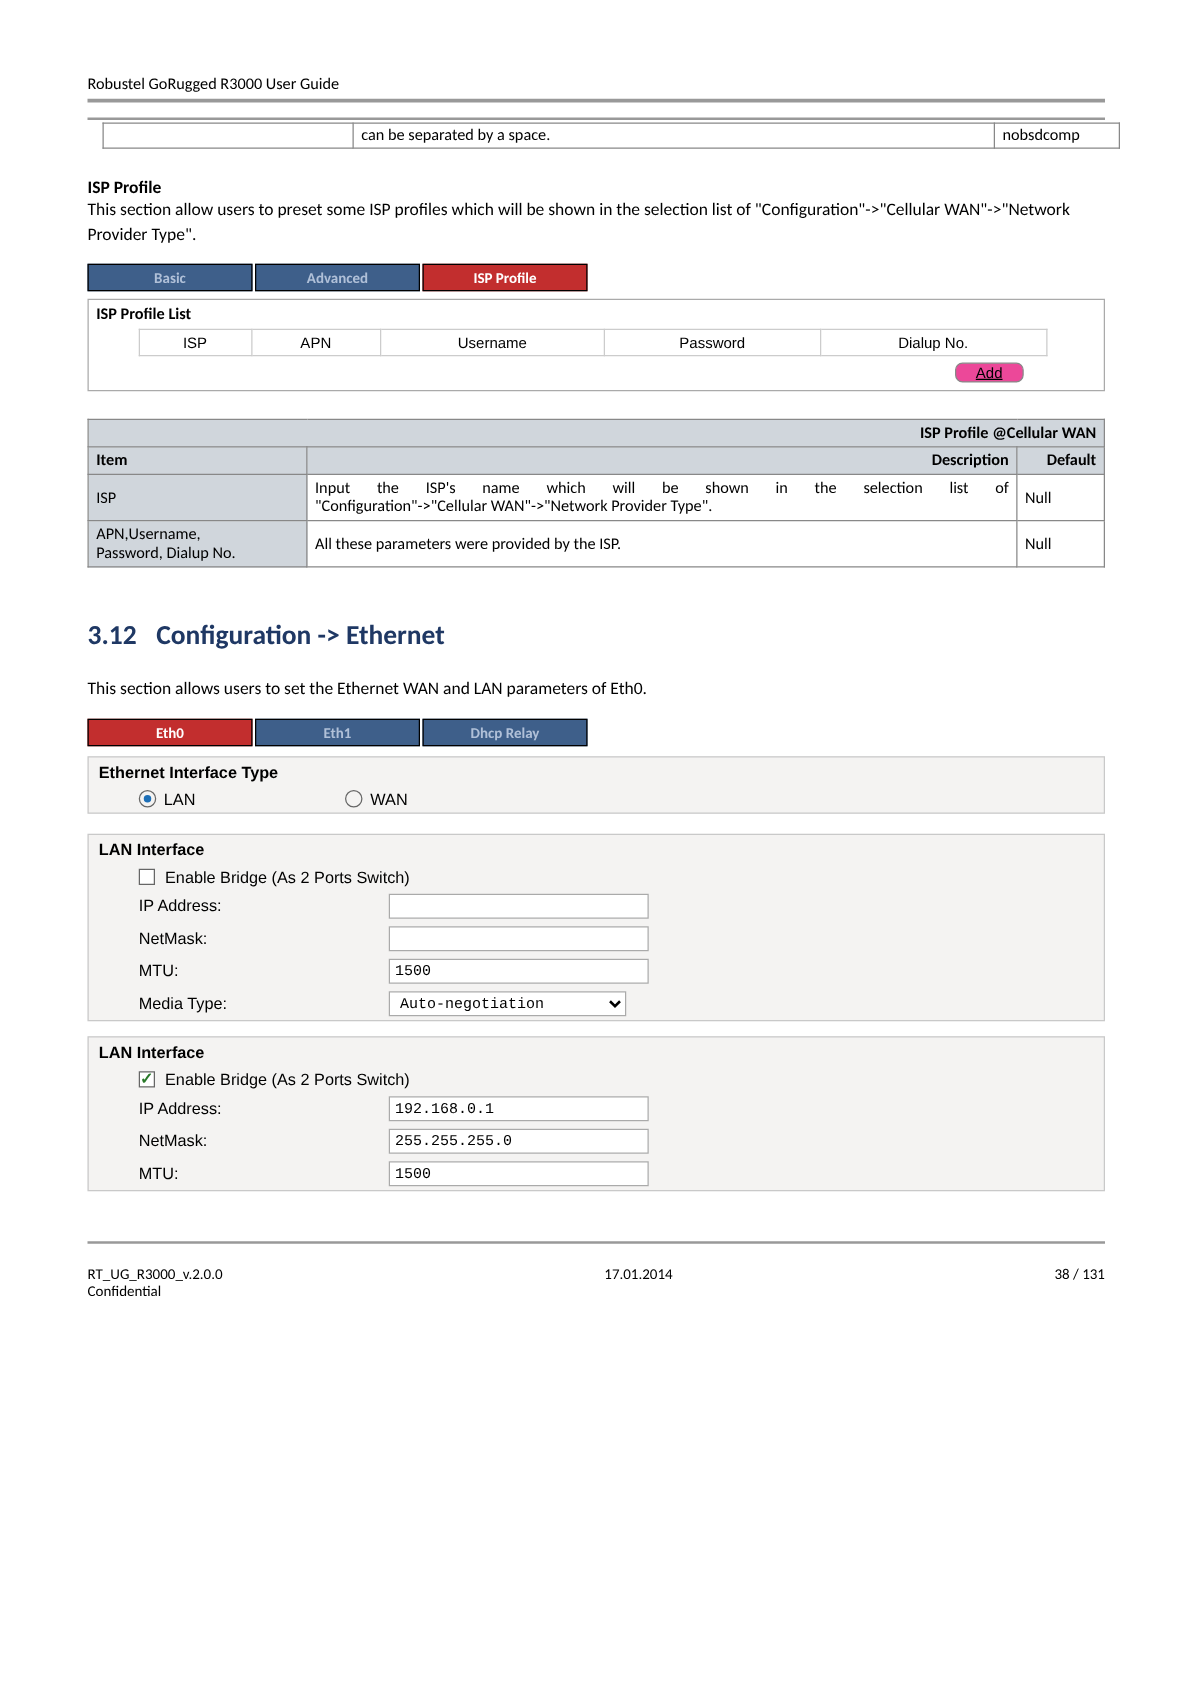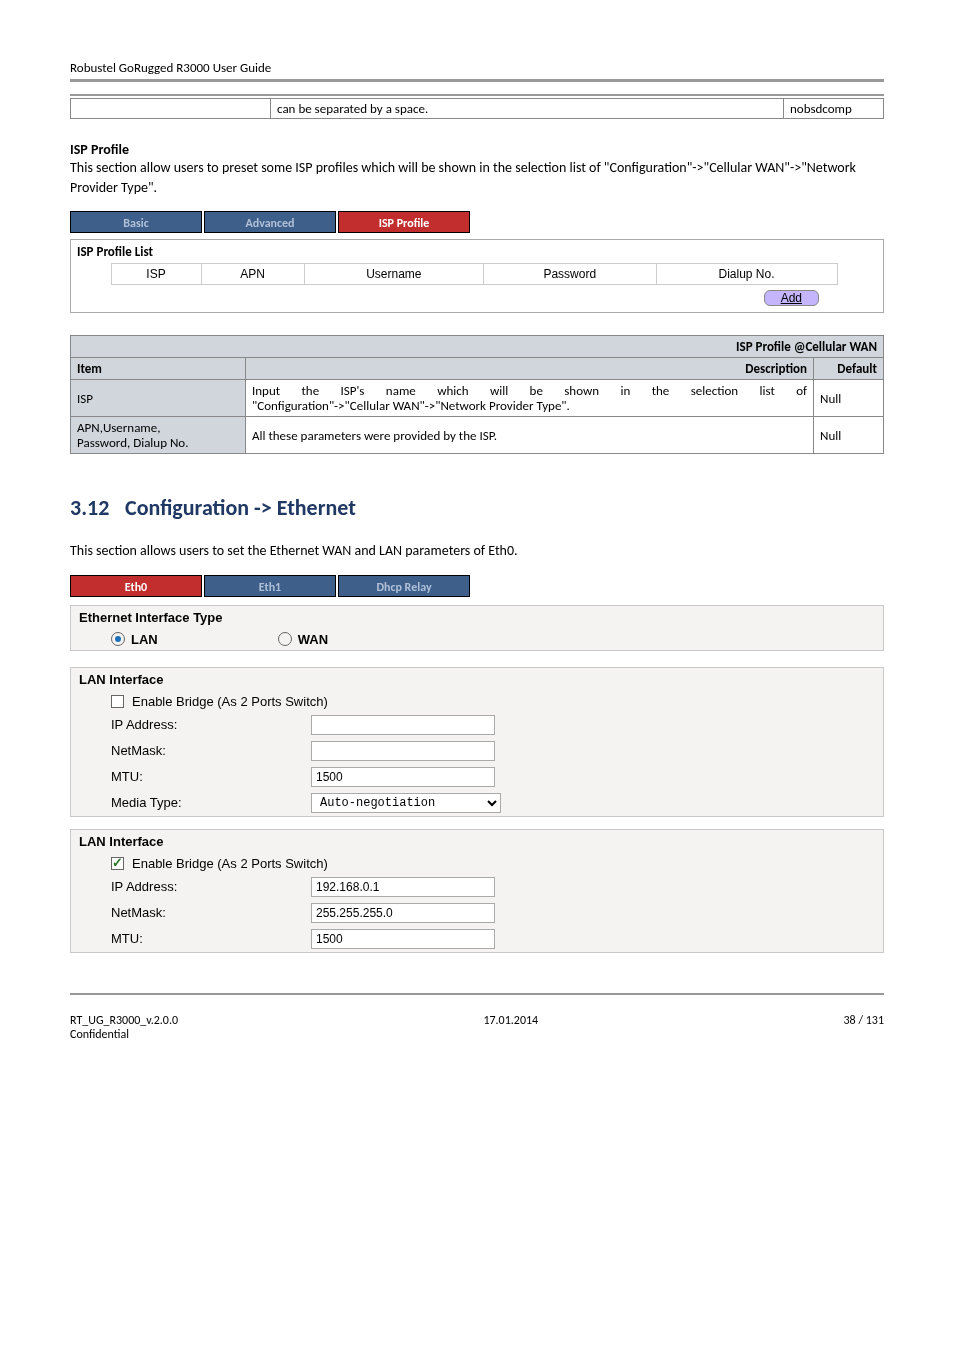--- a/index.html
+++ b/index.html
@@ -26,20 +26,21 @@
   .top-line2 {
     height: 2px;
     background: #999;
     margin-top: 12px;
     margin-bottom: 2px;
   }
   .info-table {
     border-collapse: collapse;
     width: 100%;
     margin-bottom: 4px;
+    margin-left: 12px;
   }
   .info-table td {
     border: 1px solid #888;
     padding: 2px 6px;
     font-size: 13px;
   }
   .info-table .col1 { width: 200px; }
   .info-table .col3 { width: 100px; }
 
   .section-title {
@@ -112,21 +113,21 @@
     font-size: 14px;
   }
   .add-btn {
     display: inline-block;
     border: 1px solid #888;
     border-radius: 6px;
     padding: 0 16px;
     font-size: 12px;
     text-decoration: underline;
     font-family: Tahoma, Arial, sans-serif;
-    background: #c4b5fd;
+    background: #ec4899;
   }
   .add-row {
     text-align: right;
     padding-right: 60px;
     margin-top: 4px;
   }
   
   .desc-table {
     border-collapse: collapse;
     width: 100%;
@@ -176,40 +177,39 @@
   }
   .form-row {
     display: flex;
     align-items: center;
     padding: 3px 8px 3px 40px;
   }
   .form-label {
     width: 200px;
   }
   .form-input {
-    width: 184px;
+    width: 208px;
     border: 1px solid #aaa;
     background: #fff;
     padding: 2px 4px;
     font-size: 12px;
-    font-family: Liberation Sans, sans-serif;
+    font-family: Liberation Mono, monospace;
   }
   .form-select {
     width: 190px;
     border: 1px solid #aaa;
     background: #fff;
     padding: 1px 4px;
     font-size: 12px;
     font-family: "Courier New", monospace;
   }
   .radio-row {
     display: flex;
     align-items: center;
     padding: 3px 40px;
-    font-weight: bold;
   }
   .radio-item {
     display: flex;
     align-items: center;
     margin-right: 120px;
   }
   .radio-dot, .radio-empty {
     width: 14px; height: 14px;
     border: 1px solid #666;
     border-radius: 50%;

